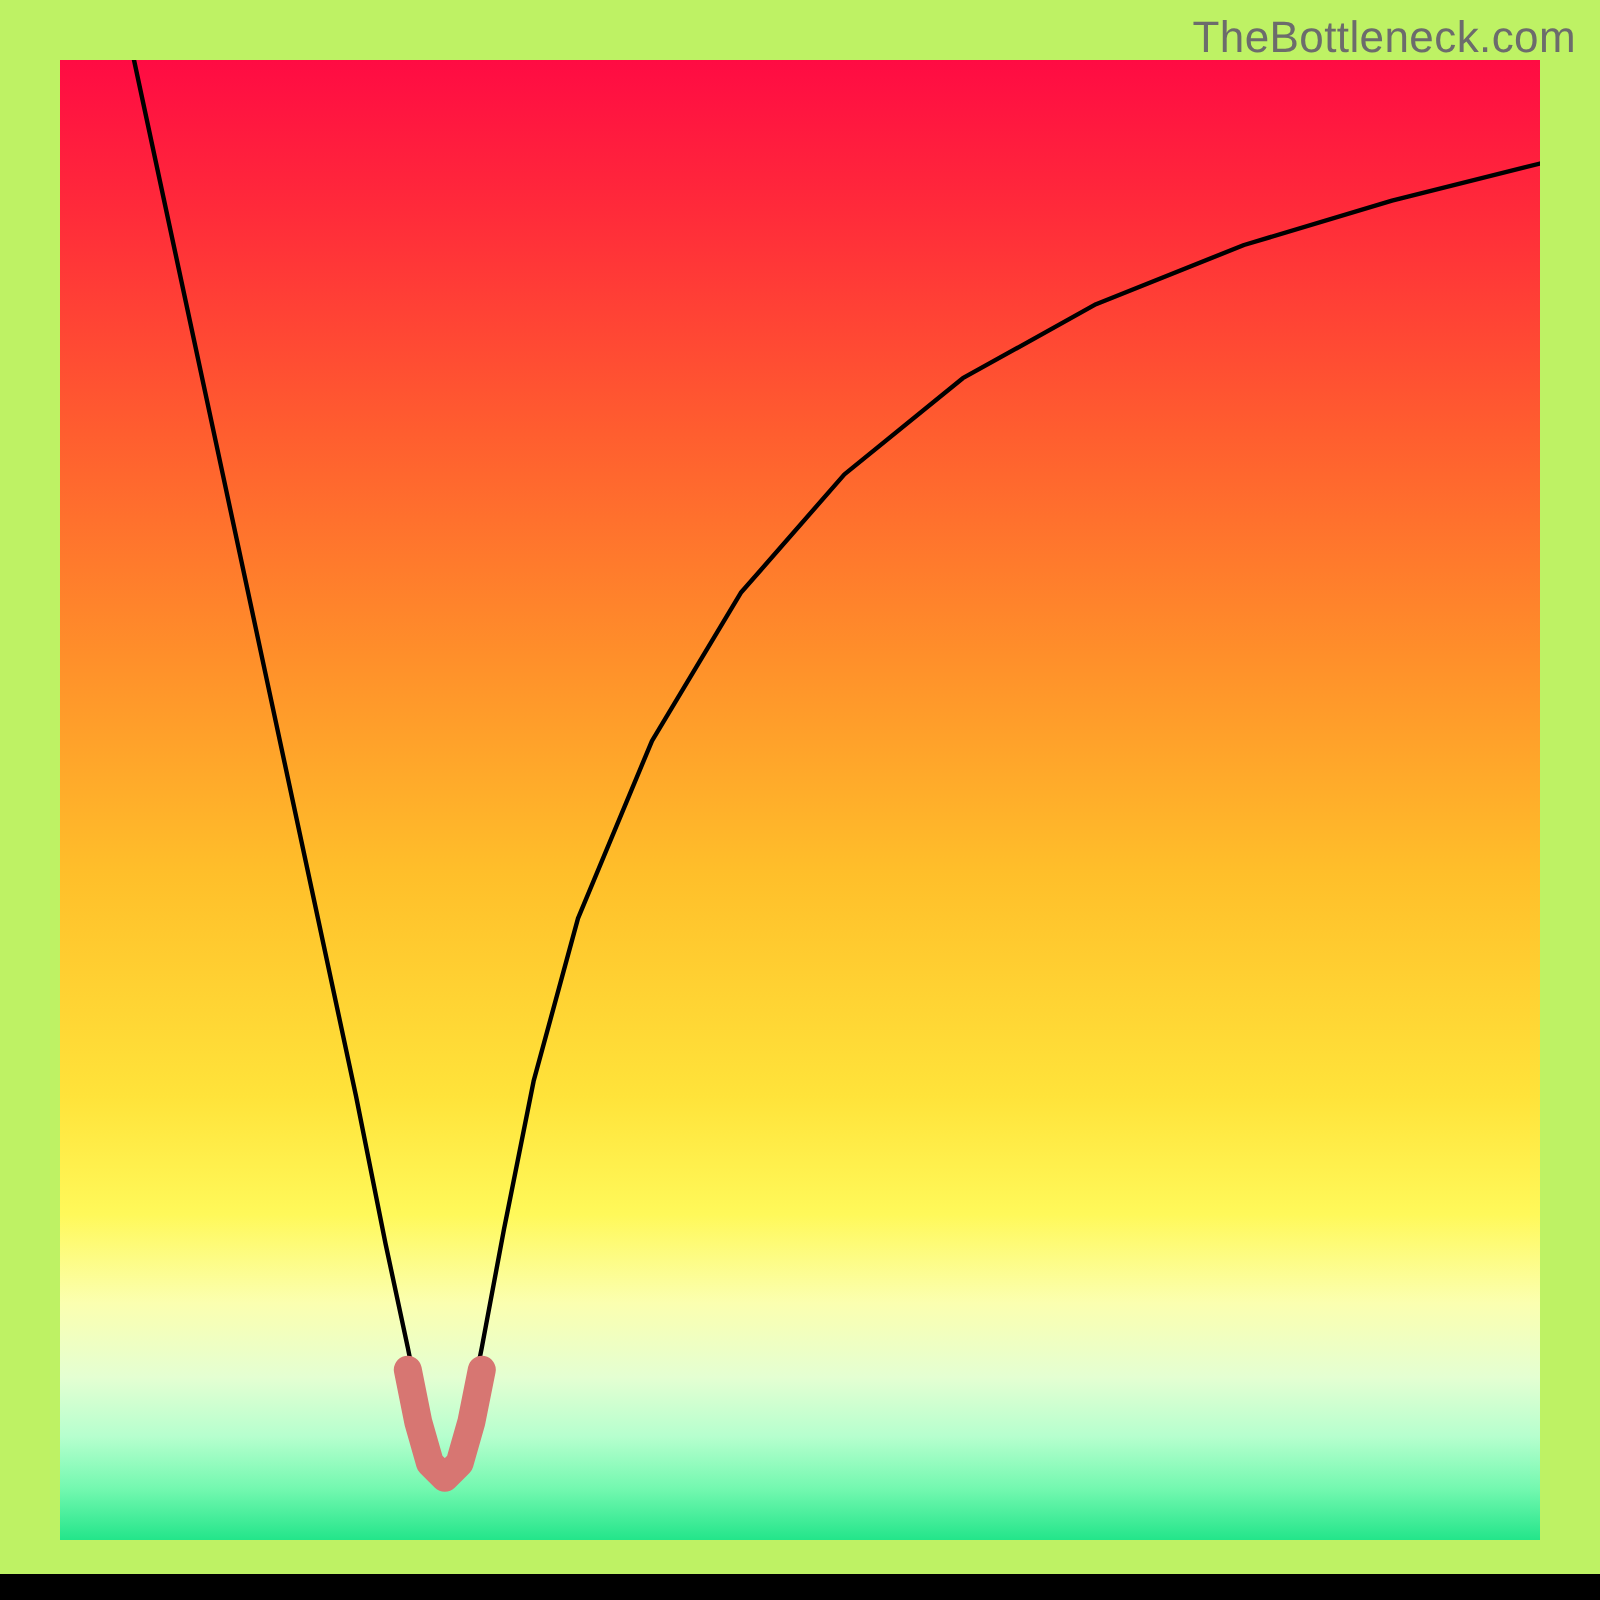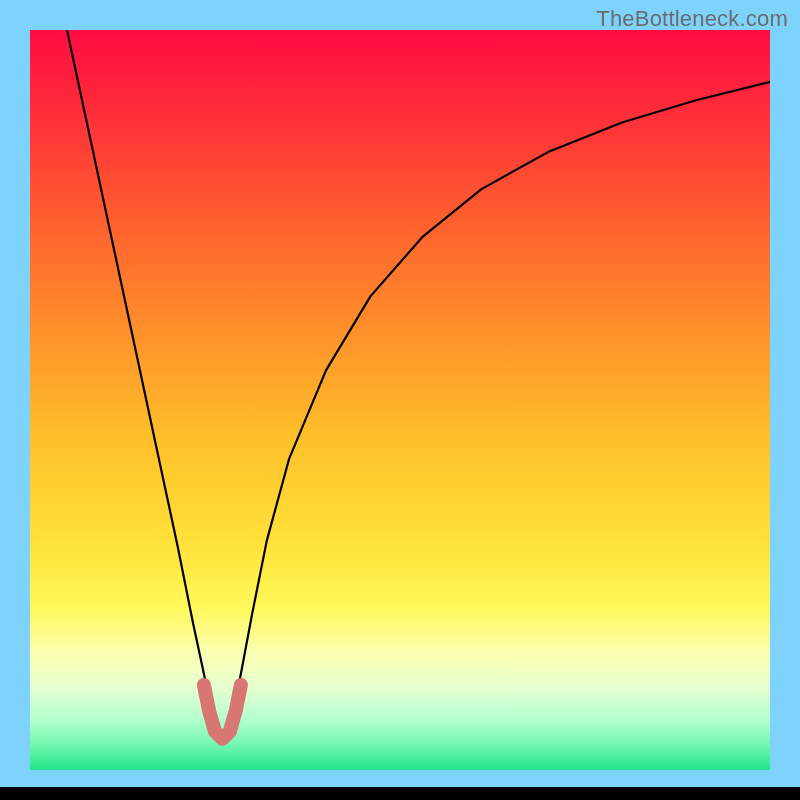--- a/index.html
+++ b/index.html
@@ -10,21 +10,21 @@
     overflow: hidden;
     background: #000;
     font-family: Arial, Helvetica, sans-serif;
   }
   .frame {
     position: absolute;
     left: 0;
     top: 0;
     width: 800px;
     height: 787px;
-    background: #7dd3fc;
+    background: #bef264;
   }
   .plot-area {
     position: absolute;
     left: 30px;
     top: 30px;
     width: 740px;
     height: 740px;
     overflow: hidden;
   }
   .watermark {

